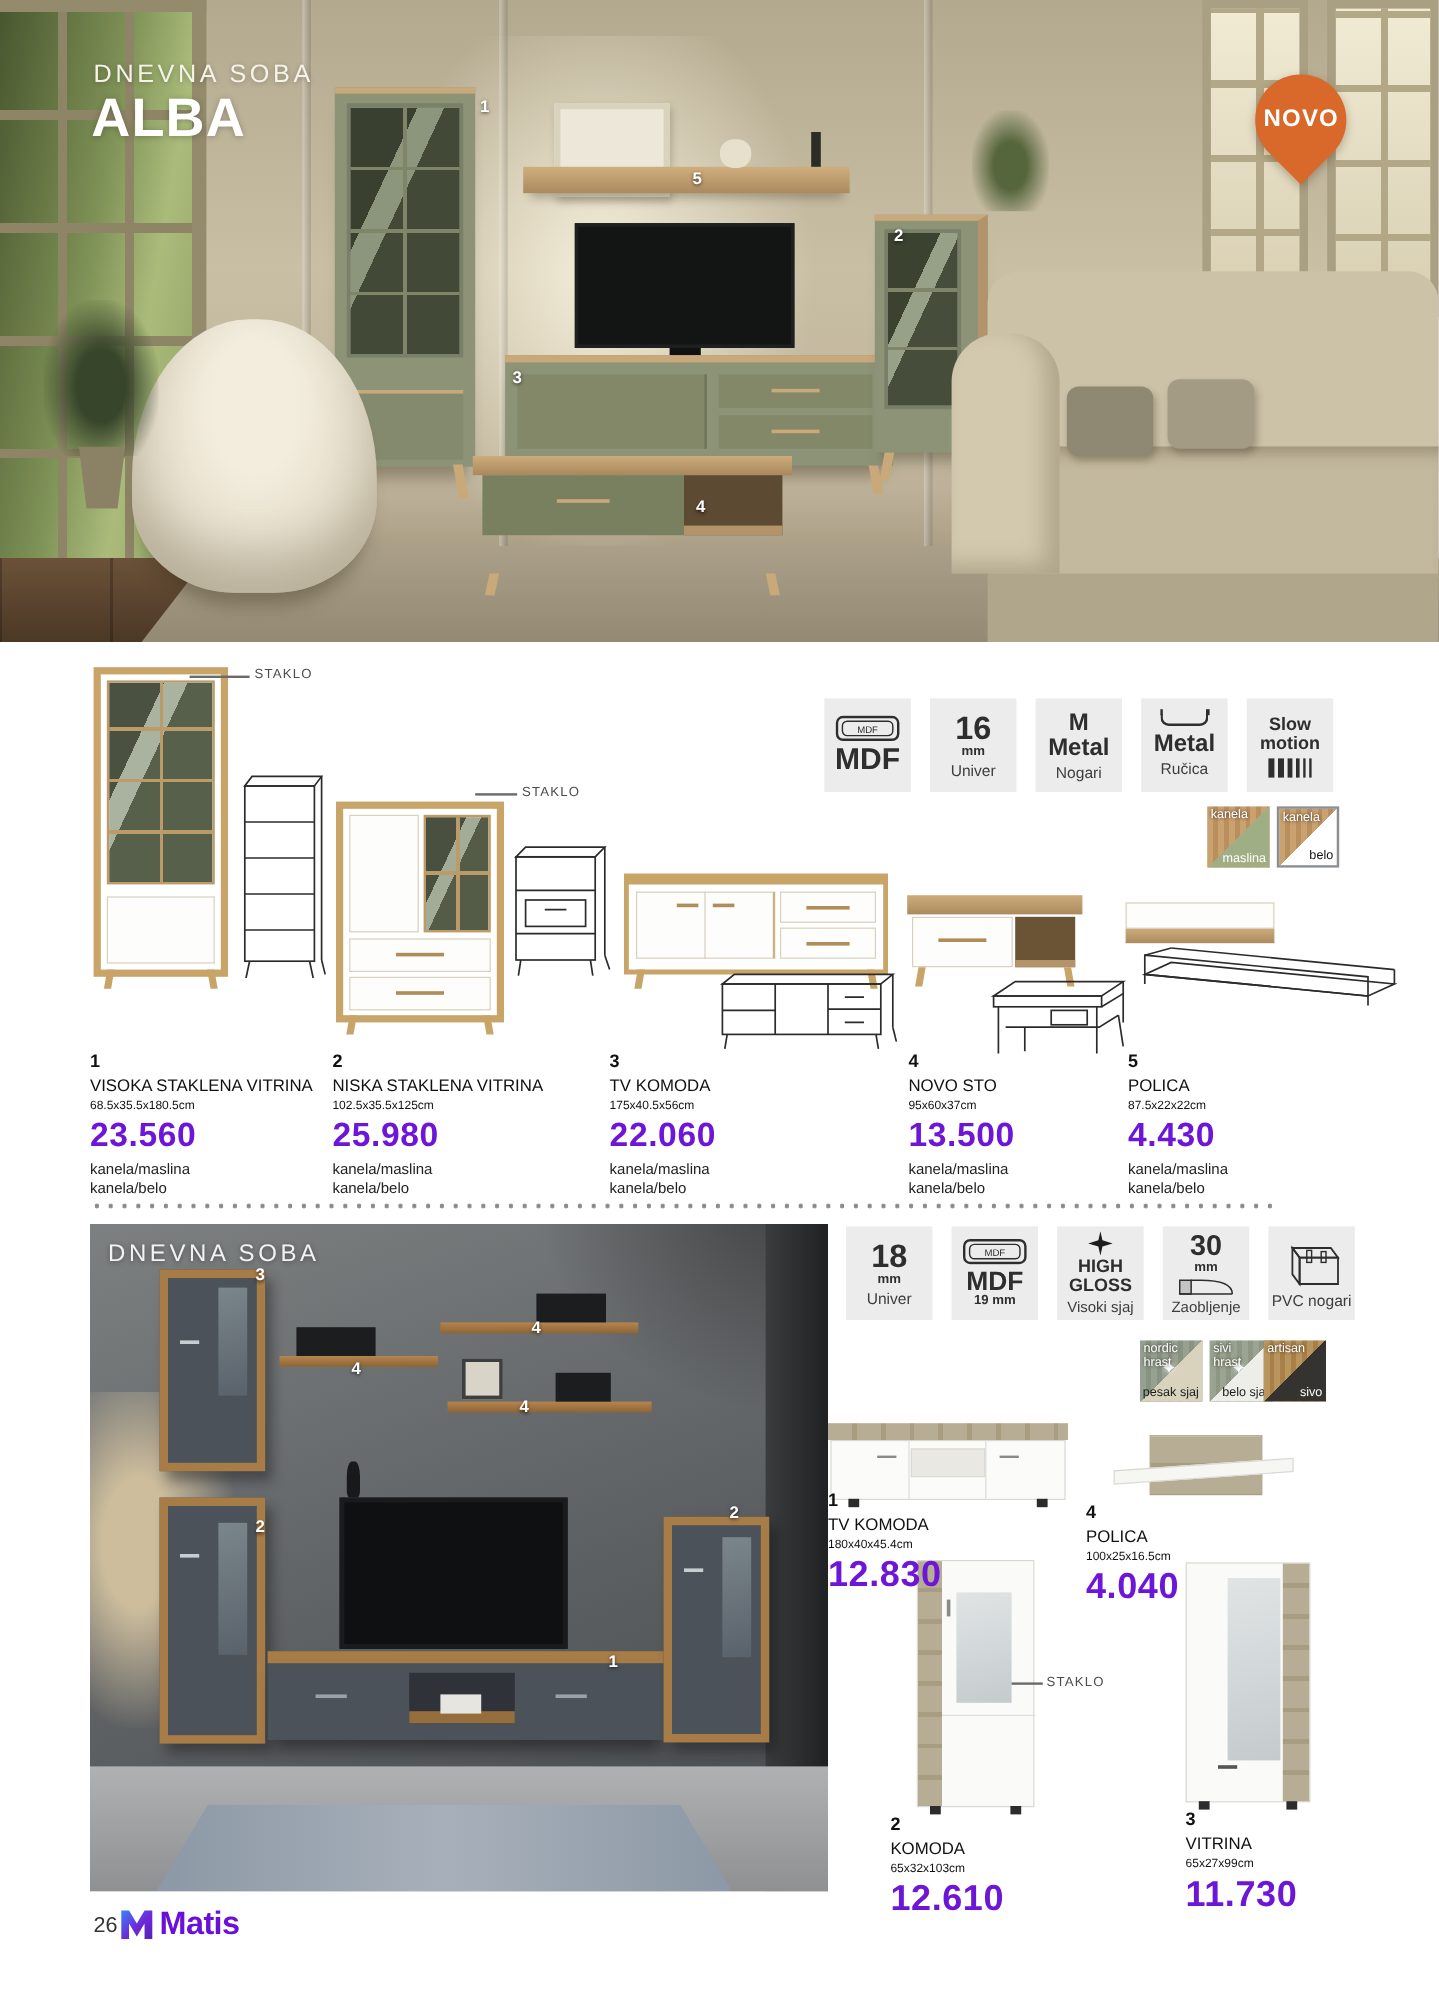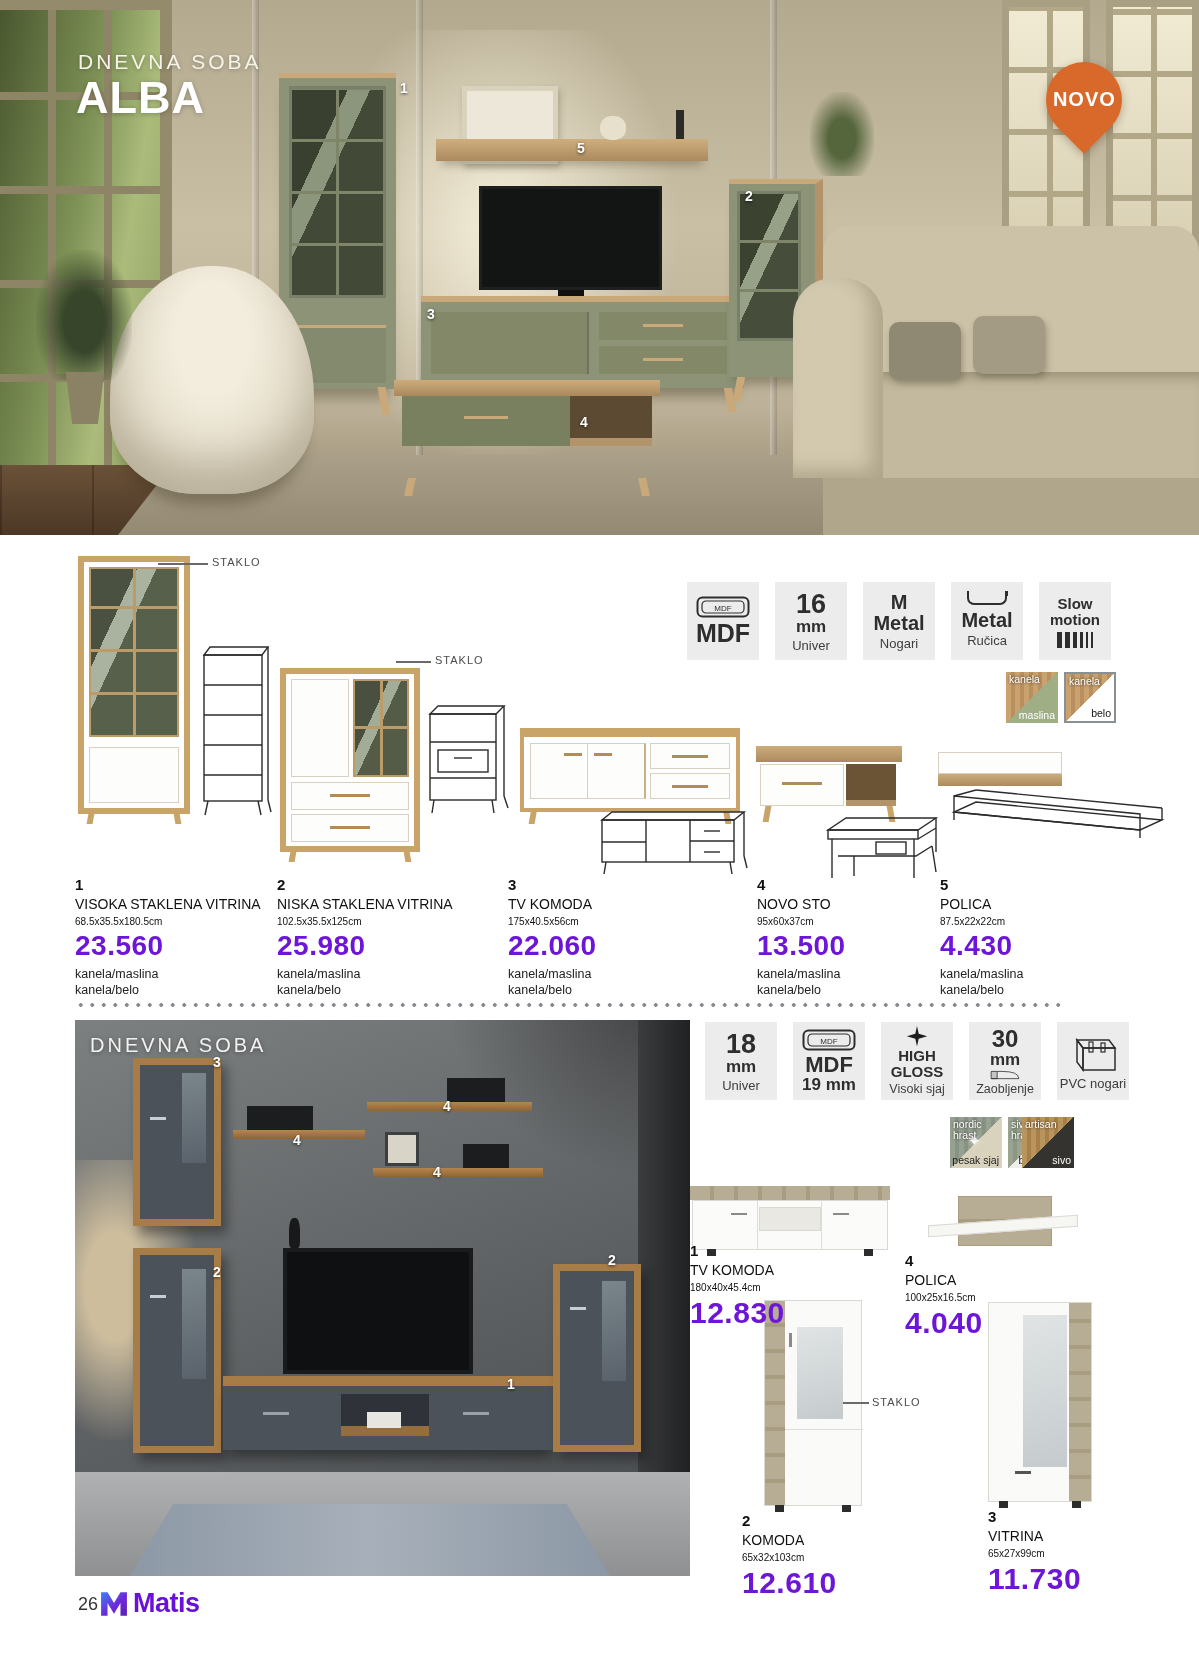--- a/index.html
+++ b/index.html
@@ -140,21 +140,21 @@
         { fill:none; stroke:#2b2b2b; stroke-width:1.4; }
   .staklo { position:absolute; font-size:11px; letter-spacing:1px; color:#4c4c4c; }
   .staklo-line { position:absolute; height:1.5px; background:#6a6a6a; }
 
   
   .badge { position:absolute; width:72px; height:78px; background:#ececec; color:#2e2e2e;
            display:flex; flex-direction:column; align-items:center; justify-content:center;
            text-align:center; line-height:1.05; padding:4px 2px; }
   .bdg-big { font-size:25px; font-weight:bold; }
   .bdg-num { font-size:27px; font-weight:bold; }
-  .bdg-mm { font-size:17px; font-weight:bold;text-align:center; }
+  .bdg-mm { font-size:11px; font-weight:bold;text-align:center; }
   .bdg-mid { font-size:20px; font-weight:bold; }
   .bdg-sub { font-size:13px; color:#3d3d3d; margin-top:3px; }
   .bdg-sm { font-size:15px; font-weight:bold; margin-top:2px; }
   .mdf-icon { width:54px; height:22px; margin-bottom:2px; }
   .handle-icon { width:40px; height:10px; border:2.5px solid #2e2e2e; border-top:none;
            border-radius:0 0 7px 7px; margin-bottom:5px; position:relative; }
   .handle-icon::before, .handle-icon::after { content:""; position:absolute; top:-4px; width:2.5px;
            height:5px; background:#2e2e2e; }
   .handle-icon::before { left:-2.5px; } .handle-icon::after { right:-2.5px; }
   .slow-bars { display:flex; align-items:flex-end; gap:3px; height:17px; margin-top:4px; }
@@ -645,21 +645,21 @@
   </div>
   <div class="swatch" style="left:1008px;top:1117px;background-image:repeating-linear-gradient(90deg,#9aa490 0 5px,#8d9783 5px 9px)">
     <div style="position:absolute;inset:0;background:linear-gradient(135deg,transparent 0 50%,#ededea 50%)"></div>
     <span class="sw-spark" style="color:#fff">✦</span>
     <span class="sw-top">
       <span style="display:block">sivi</span>
       <span style="display:block">hrast</span>
     </span>
     <span class="sw-bot" style="color:#1c1c1c">belo sjaj</span>
   </div>
-  <div class="swatch" style="left:1022px;top:1117px;background-image:repeating-linear-gradient(90deg,#b9955e 0 5px,#a87f48 5px 9px)">
+  <div class="swatch" style="left:1053px;top:1117px;background-image:repeating-linear-gradient(90deg,#b9955e 0 5px,#a87f48 5px 9px)">
     <div style="position:absolute;inset:0;background:linear-gradient(135deg,transparent 0 50%,#343330 50%)"></div>
     <span class="sw-top">artisan</span>
     <span class="sw-bot" style="color:#fff">sivo</span>
   </div>
 
   <div class="bp1">
     <div class="bp1-top gwood"></div>
     <div class="bp1-body">
       <div style="position:absolute;left:64px;top:0;width:1px;height:48px;background:#ddddd8"></div>
       <div style="position:absolute;left:128px;top:0;width:1px;height:48px;background:#ddddd8"></div>

